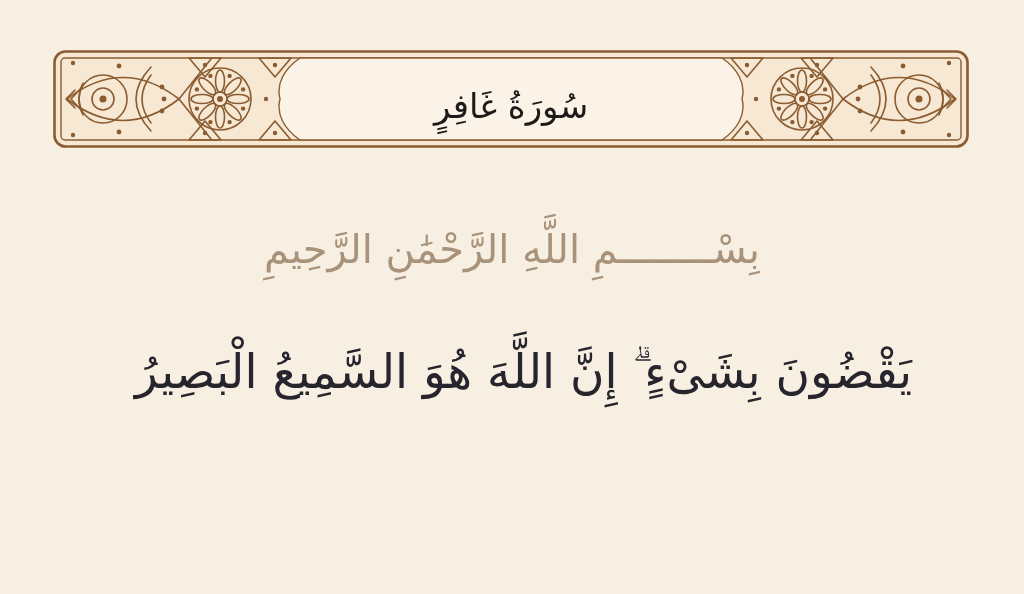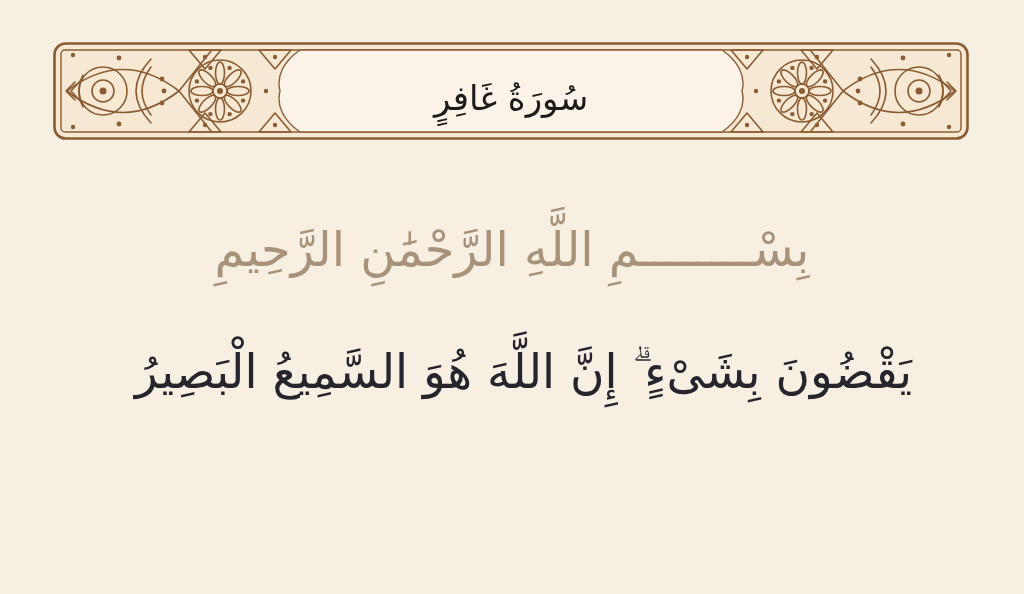--- a/index.html
+++ b/index.html
@@ -15,21 +15,21 @@
   }
   *{margin:0;padding:0;box-sizing:border-box;}
   html,body{width:1024px;height:594px;overflow:hidden;}
   body{
     background:var(--page-bg);
     font-family:"DejaVu Sans", sans-serif;
     position:relative;
   }
   .surah-banner{
     position:absolute;
-    left:53px; top:42px;
+    left:53px; top:50px;
     width:916px; height:116px;
   }
   .surah-banner svg.ornament{
     position:absolute; inset:0;
   }
   .surah-title{
     position:absolute; inset:0;
     display:flex; align-items:center; justify-content:center;
     font-size:34px; line-height:1;
     color:var(--title-ink);
@@ -40,21 +40,21 @@
   .oline{fill:none;stroke:var(--banner-line);stroke-width:1.6;stroke-linecap:round;stroke-linejoin:round;}
   .odot{fill:var(--banner-line);stroke:none;}
   .outer-frame{fill:var(--banner-bg);stroke:var(--banner-line);stroke-width:2.6;}
   .inner-frame{fill:none;stroke:var(--banner-line);stroke-width:1.4;}
   .title-panel{fill:var(--panel-bg);stroke:var(--banner-line);stroke-width:1.4;}
   .bismillah{
     position:absolute;
     left:0; right:0; top:204px;
     height:90px;
     display:flex; align-items:center; justify-content:center;
-    font-size:48px; line-height:1.6;
+    font-size:40px; line-height:1.6;
     color:var(--bismillah-ink);
   }
   .verse-block{
     position:absolute;
     right:112px; left:70px; top:316px;
     direction:rtl;
     text-align:right;
     color:var(--verse-ink);
     font-size:47px;
     line-height:112px;

